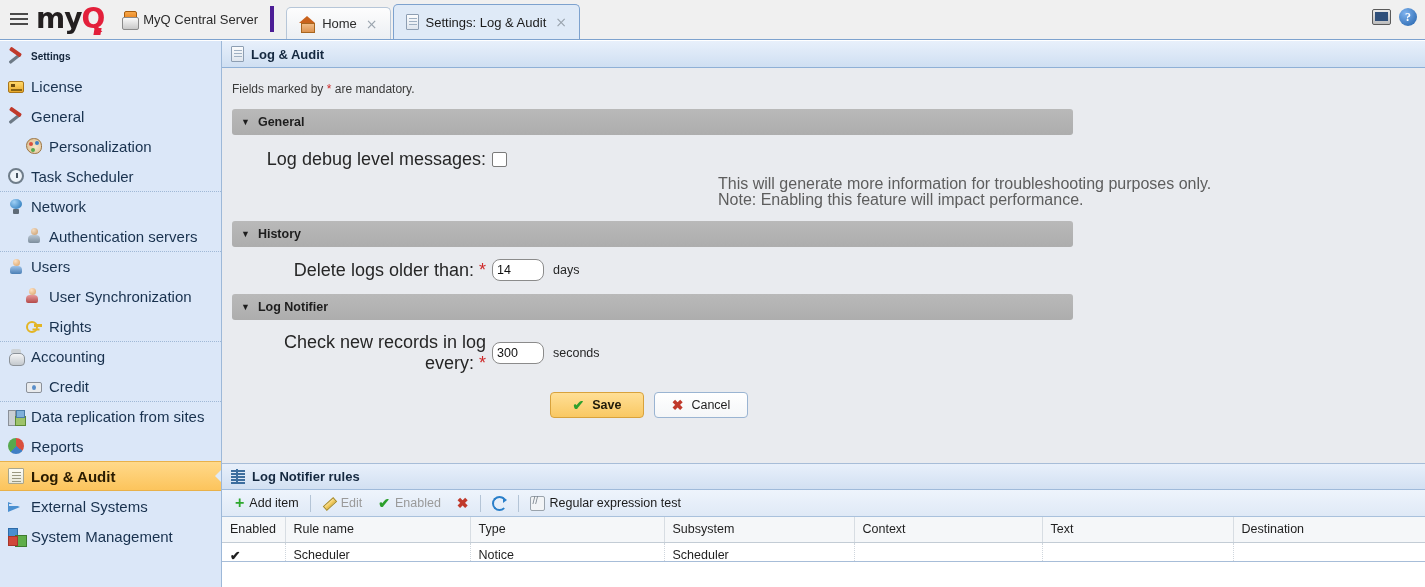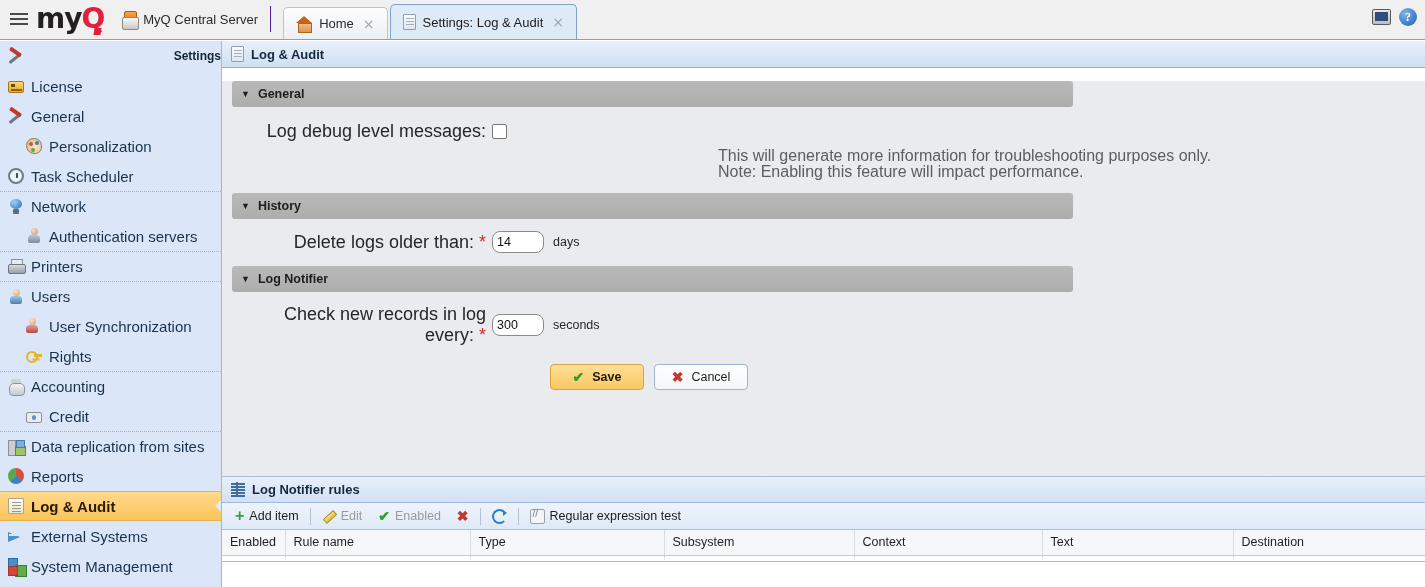--- a/index.html
+++ b/index.html
@@ -45,21 +45,21 @@
   .logo-q::after {
     content:""; position:absolute; right: 3px; bottom: -2px;
     width: 7px; height: 7px; background: #e3203b;
     transform: skewX(-10deg);
   }
 
   .server-name {
     display: flex; align-items: center; gap: 6px;
     margin-left: 18px; padding-right: 12px;
     font-size: 13px; color: #2b2b2b; height: 26px;
-    border-right: 1px solid #4c1d95;
+    border-right: 4px solid #4c1d95;
   }
 
   
   .icon-server {
     width: 15px; height: 17px; position: relative; display:inline-block;
   }
   .icon-server::before{
     content:""; position:absolute; left:2px; top:0; width:11px; height:7px;
     background: linear-gradient(#f7a84a,#e8811b); border-radius:2px 2px 0 0;
     border:1px solid #a65c0d;
@@ -145,21 +145,21 @@
     border-right: 1px solid #9db8d8;
     overflow: hidden;
   }
   .side-item {
     position: relative;
     display: flex; align-items: center; gap: 7px;
     height: 30px; padding-left: 8px;
     font-size: 15px; color: #18314e; cursor: pointer;
     white-space: nowrap;
   }
-  .side-item.header { font-weight: bold; font-size: 12px; color:#12243a;justify-content:space-between; }
+  .side-item.header { font-weight: bold; font-size: 10px; color:#12243a; }
   .side-item.sub { padding-left: 26px; }
   .side-item.sep-top { border-top: 1px dotted #9fb8d6; }
   .side-item.selected {
     background: linear-gradient(#ffd98a, #fcc45c);
     font-weight: bold; color: #2a1c00;
     border-top: 1px solid #e8b14a; border-bottom: 1px solid #e8b14a;
   }
   .side-item.selected::after {
     content:""; position: absolute; right: -1px; top: 50%;
     transform: translateY(-50%);
@@ -422,24 +422,20 @@
     </div>
     <div class="side-item sep-top">
       <span class="sicon ic-network"></span>
       <span>Network</span>
     </div>
     <div class="side-item sub">
       <span class="sicon ic-usergreen"></span>
       <span>Authentication servers</span>
     </div>
     <div class="side-item sep-top">
-      <span class="sicon ic-printer"></span>
-      <span>Printers</span>
-    </div>
-    <div class="side-item sep-top">
       <span class="sicon ic-user"></span>
       <span>Users</span>
     </div>
     <div class="side-item sub">
       <span class="sicon ic-usersync"></span>
       <span>User Synchronization</span>
     </div>
     <div class="side-item sub">
       <span class="sicon ic-key"></span>
       <span>Rights</span>
@@ -476,20 +472,25 @@
 
 <div class="main">
 
   <div class="panel-title">
     <span class="icon-doc"></span>
     <span>Log &amp; Audit</span>
   </div>
 
   <div class="form-area">
 
+    <div class="mandatory-note">
+      <span>Fields marked by</span>
+      <span class="star">*</span>
+      <span>are mandatory.</span>
+    </div>
 
     <div class="section-bar">
       <span class="caret">▼</span>
       <span>General</span>
     </div>
 
     <div class="field-row" style="margin-top:14px;">
       <div class="field-label">Log debug level messages:</div>
       <div class="chk"></div>
     </div>

